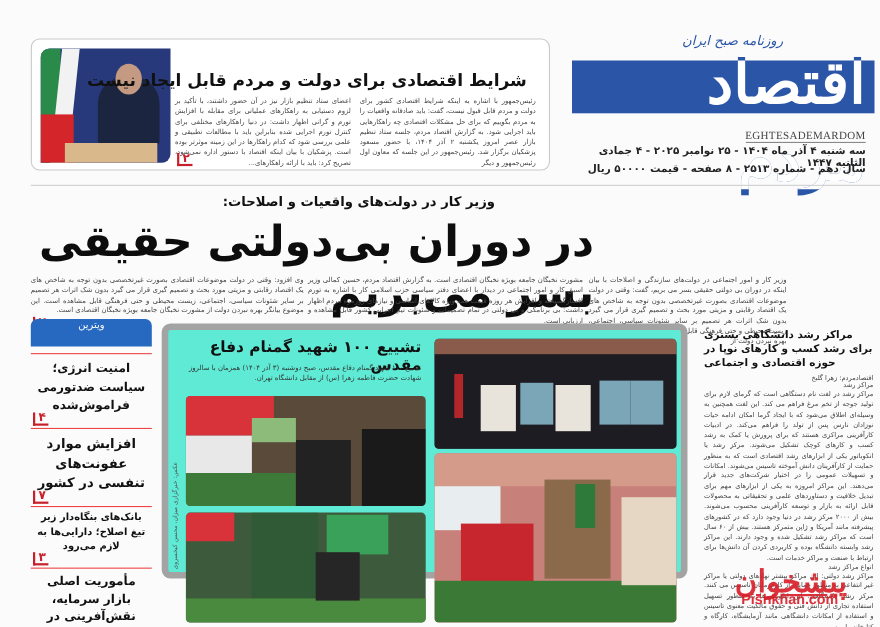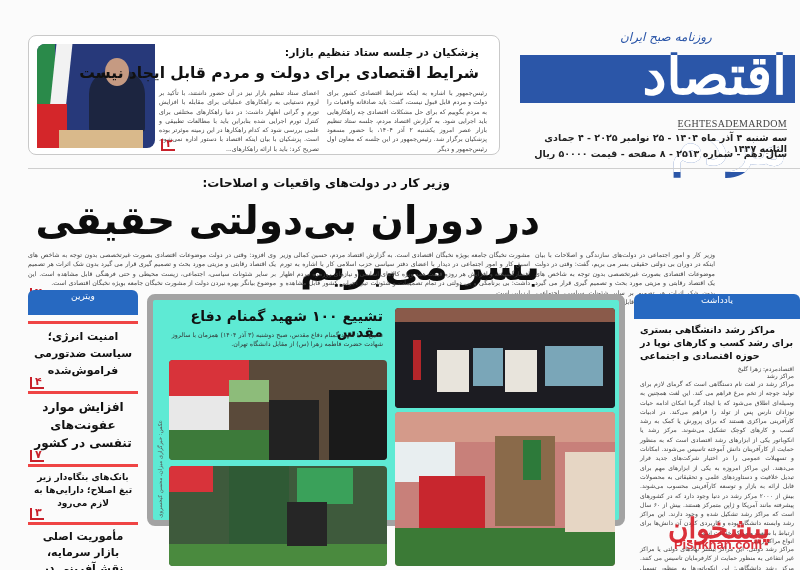--- a/index.html
+++ b/index.html
@@ -38,21 +38,21 @@
   .rule { height: 1px; background: #cfcfcf; }
 
   
   .lead-kicker { right: 350px; top: 176px; font-size: 12px; font-weight: bold; color: #111; }
   .lead-title { right: 260px; top: 198px; font-size: 39px; font-weight: 900; color: #0d0d0d; letter-spacing: -1px; line-height: 46px; font-family: "DejaVu Sans", sans-serif; }
   .lead-col { top: 250px; font-size: 6.3px; line-height: 9.4px; color: #444; text-align: justify; }
 
   
   .leftcol { left: 28px; top: 290px; width: 110px; }
   .section-tab { background: #2769c1; color: #fff; font-size: 9px; text-align: center; height: 25px; line-height: 13px; border-radius: 6px 6px 0 0; }
-  .left-item { border-top: 3px solid #ef4444; text-align: center; color: #111; font-weight: bold; position: relative; padding: 4px 2px 12px 2px; }
+  .left-item { border-top: 1px solid #ef4444; text-align: center; color: #111; font-weight: bold; position: relative; padding: 4px 2px 12px 2px; }
   .left-item .pref { position: absolute; left: 2px; bottom: 2px; }
 
   
   .photobox { left: 147px; top: 294px; width: 478px; height: 232px; border: 6px solid #a3a3a3; border-radius: 8px; background: #5eead4; }
   .photo-title { position: absolute; right: 236px; top: 8px; font-size: 14px; font-weight: bold; color: #111; }
   .photo-caption { position: absolute; right: 236px; top: 30px; width: 230px; font-size: 6.3px; line-height: 9.2px; color: #333; }
   .photo { position: absolute; overflow: hidden; }
   .credit { position: absolute; left: 4px; top: 120px; writing-mode: vertical-rl; transform: rotate(180deg); font-size: 5.5px; color: #555; }
 
   
@@ -80,21 +80,20 @@
 
 <div class="abs topbox">
   <div class="top-photo">
     <div class="flag-g"></div>
     <div class="flag-w"></div>
     <div class="flag-r"></div>
     <div class="person"></div>
     <div class="head"></div>
     <div class="podium"></div>
   </div>
-  <div class="top-kicker rtl">پزشکیان در جلسه ستاد تنظیم بازار:</div>
   <div class="top-title rtl">شرایط اقتصادی برای دولت و مردم قابل ایجاد نیست</div>
   <div class="top-col c1 rtl">رئیس‌جمهور با اشاره به اینکه شرایط اقتصادی کشور برای دولت و مردم قابل قبول نیست، گفت: باید صادقانه واقعیات را به مردم بگوییم که برای حل مشکلات اقتصادی چه راهکارهایی باید اجرایی شود. به گزارش اقتصاد مردم، جلسه ستاد تنظیم بازار عصر امروز یکشنبه ۲ آذر ۱۴۰۴، با حضور مسعود پزشکیان برگزار شد. رئیس‌جمهور در این جلسه که معاون اول رئیس‌جمهور و دیگر</div>
   <div class="top-col c2 rtl">اعضای ستاد تنظیم بازار نیز در آن حضور داشتند، با تأکید بر لزوم دستیابی به راهکارهای عملیاتی برای مقابله با افزایش تورم و گرانی اظهار داشت: در دنیا راهکارهای مختلفی برای کنترل تورم اجرایی شده بنابراین باید با مطالعات تطبیقی و علمی بررسی شود که کدام راهکارها در این زمینه موثرتر بوده است. پزشکیان با بیان اینکه اقتصاد با دستور اداره نمی‌شود، تصریح کرد: باید با ارائه راهکارهای...</div>
   <div style="position:absolute; left:132px; top:96px;">
     <span class="page-ref">۲</span>
   </div>
 </div>
 
 <div class="abs rule" style="left:28px; top:168px; width:772px;"></div>
 
@@ -168,21 +167,20 @@
     <div style="position:absolute; left:0; top:30px; width:60px; height:40px; background:#e8eef0;"></div>
     <div style="position:absolute; left:24px; top:64px; width:66px; height:70px; background:#c8262e;"></div>
     <div style="position:absolute; left:100px; top:24px; width:60px; height:90px; background:#8a6a4a;"></div>
     <div style="position:absolute; left:128px; top:28px; width:18px; height:40px; background:#2d7a3a;"></div>
     <div style="position:absolute; left:0; top:116px; width:220px; height:38px; background:#3b7a36;"></div>
     <div style="position:absolute; left:170px; top:40px; width:50px; height:80px; background:#e6d6c4;"></div>
   </div>
 </div>
 
 <div class="abs rightcol rtl">
-  <div class="section-tab">یادداشت</div>
   <div class="right-title">مراکز رشد دانشگاهی بستری برای رشد کسب و کارهای نوپا در حوزه اقتصادی و اجتماعی</div>
   <div class="byline">اقتصادمردم: زهرا گلبخ</div>
   <div class="byline" style="padding-top:0;">مراکز رشد</div>
   <div class="right-body">مراکز رشد در لغت نام دستگاهی است که گرمای لازم برای تولید جوجه از تخم مرغ فراهم می کند. این لغت همچنین به وسیله‌ای اطلاق می‌شود که با ایجاد گرما امکان ادامه حیات نوزادان نارس پس از تولد را فراهم می‌کند. در ادبیات کارآفرینی مراکزی هستند که برای پرورش یا کمک به رشد کسب و کارهای کوچک تشکیل می‌شوند. مرکز رشد یا انکوباتور یکی از ابزارهای رشد اقتصادی است که به منظور حمایت از کارآفرینان دانش آموخته تاسیس می‌شوند. امکانات و تسهیلات عمومی را در اختیار شرکت‌های جدید قرار می‌دهند. این مراکز امروزه به یکی از ابزارهای مهم برای تبدیل خلاقیت و دستاوردهای علمی و تحقیقاتی به محصولات قابل ارائه به بازار و توسعه کارآفرینی محسوب می‌شوند. بیش از ۲۰۰۰ مرکز رشد در دنیا وجود دارد که در کشورهای پیشرفته مانند آمریکا و ژاپن متمرکز هستند. بیش از ۶۰ سال است که مراکز رشد تشکیل شده و وجود دارند. این مراکز رشد وابسته دانشگاه بوده و کاربردی کردن آن دانش‌ها برای ارتباط با صنعت و مراکز خدمات است.</div>
   <div class="byline" style="padding-top:0;">انواع مراکز رشد</div>
   <div class="right-body">مراکز رشد دولتی: این مراکز بیشتر نهادهای دولتی یا مراکز غیر انتفاعی به منظور حمایت از کارفرمایان تاسیس می کنند. مرکز رشد دانشگاهی: این انکوباتورها به منظور تسهیل استفاده تجاری از دانش فنی و حقوق مالکیت معنوی تاسیس و استفاده از امکانات دانشگاهی مانند آزمایشگاه، کارگاه و کتابخانه را میسر</div>
 </div>
 
 <div class="abs watermark" style="text-align:center;">
   <div class="wm-fa">پیشخوان</div>

